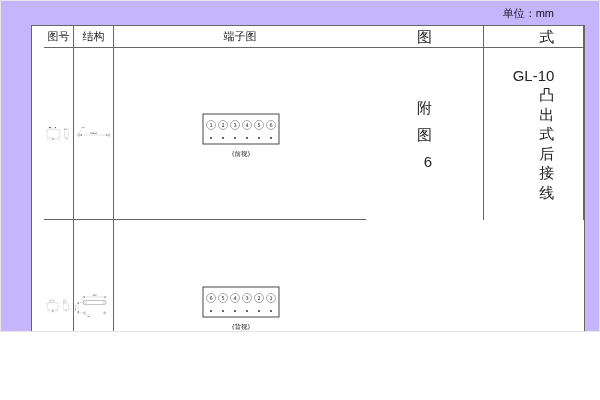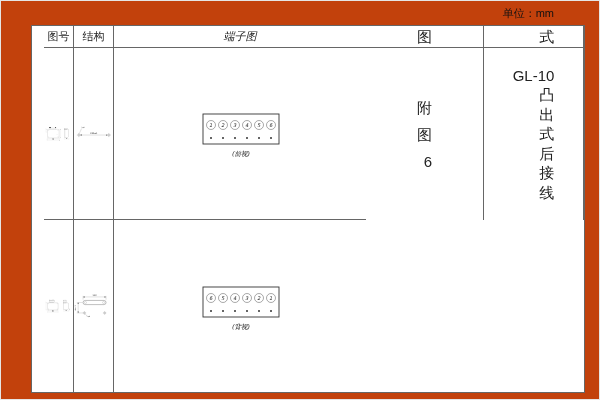--- a/index.html
+++ b/index.html
@@ -1,26 +1,26 @@
 <!DOCTYPE html>
 <html><head>
 <meta charset="utf-8">
 <style>
   html,body{margin:0;padding:0;background:#ffffff;}
-  .page{position:relative;width:600px;height:400px;background:#c2410c;
+  .page{position:relative;width:600px;height:332px;background:#c4b5fd;
         font-family:"Liberation Sans","DejaVu Sans",sans-serif;color:#222;
         box-sizing:border-box;border:1px solid #e5e5e5;overflow:hidden;}
   .unit{position:absolute;top:5px;right:45px;font-size:11px;color:#111;}
   .tbl{position:absolute;left:30px;top:24px;display:grid;
        grid-template-columns:30px 40px 252px 118px 100px;
        grid-template-rows:22px 172px 172px;
        border:1px solid #666;background:#fff;padding-left:12px;}
   .cell{border-right:1px solid #666;border-bottom:1px solid #666;
         display:flex;align-items:center;justify-content:center;overflow:hidden;}
-  .cell.nr{border-right:none;font-style:italic;}
+  .cell.nr{border-right:none;}
   .cell.nb{border-bottom:none;}
   .hdr{font-size:11px;white-space:nowrap;}
   .sp{letter-spacing:7px;text-indent:7px;}
   .vert{white-space:pre-line;text-align:right;font-size:15px;line-height:1.3;}
   .vfig{line-height:1.8;}
   svg{display:block;}
   .ln{stroke:#333;stroke-width:0.9;fill:none;}
   .thin{stroke:#555;stroke-width:0.5;fill:none;}
   .dim{stroke:#555;stroke-width:0.5;fill:none;}
   text.lbl{font-size:6px;fill:#222;font-family:"DejaVu Sans",sans-serif;stroke:none;}

